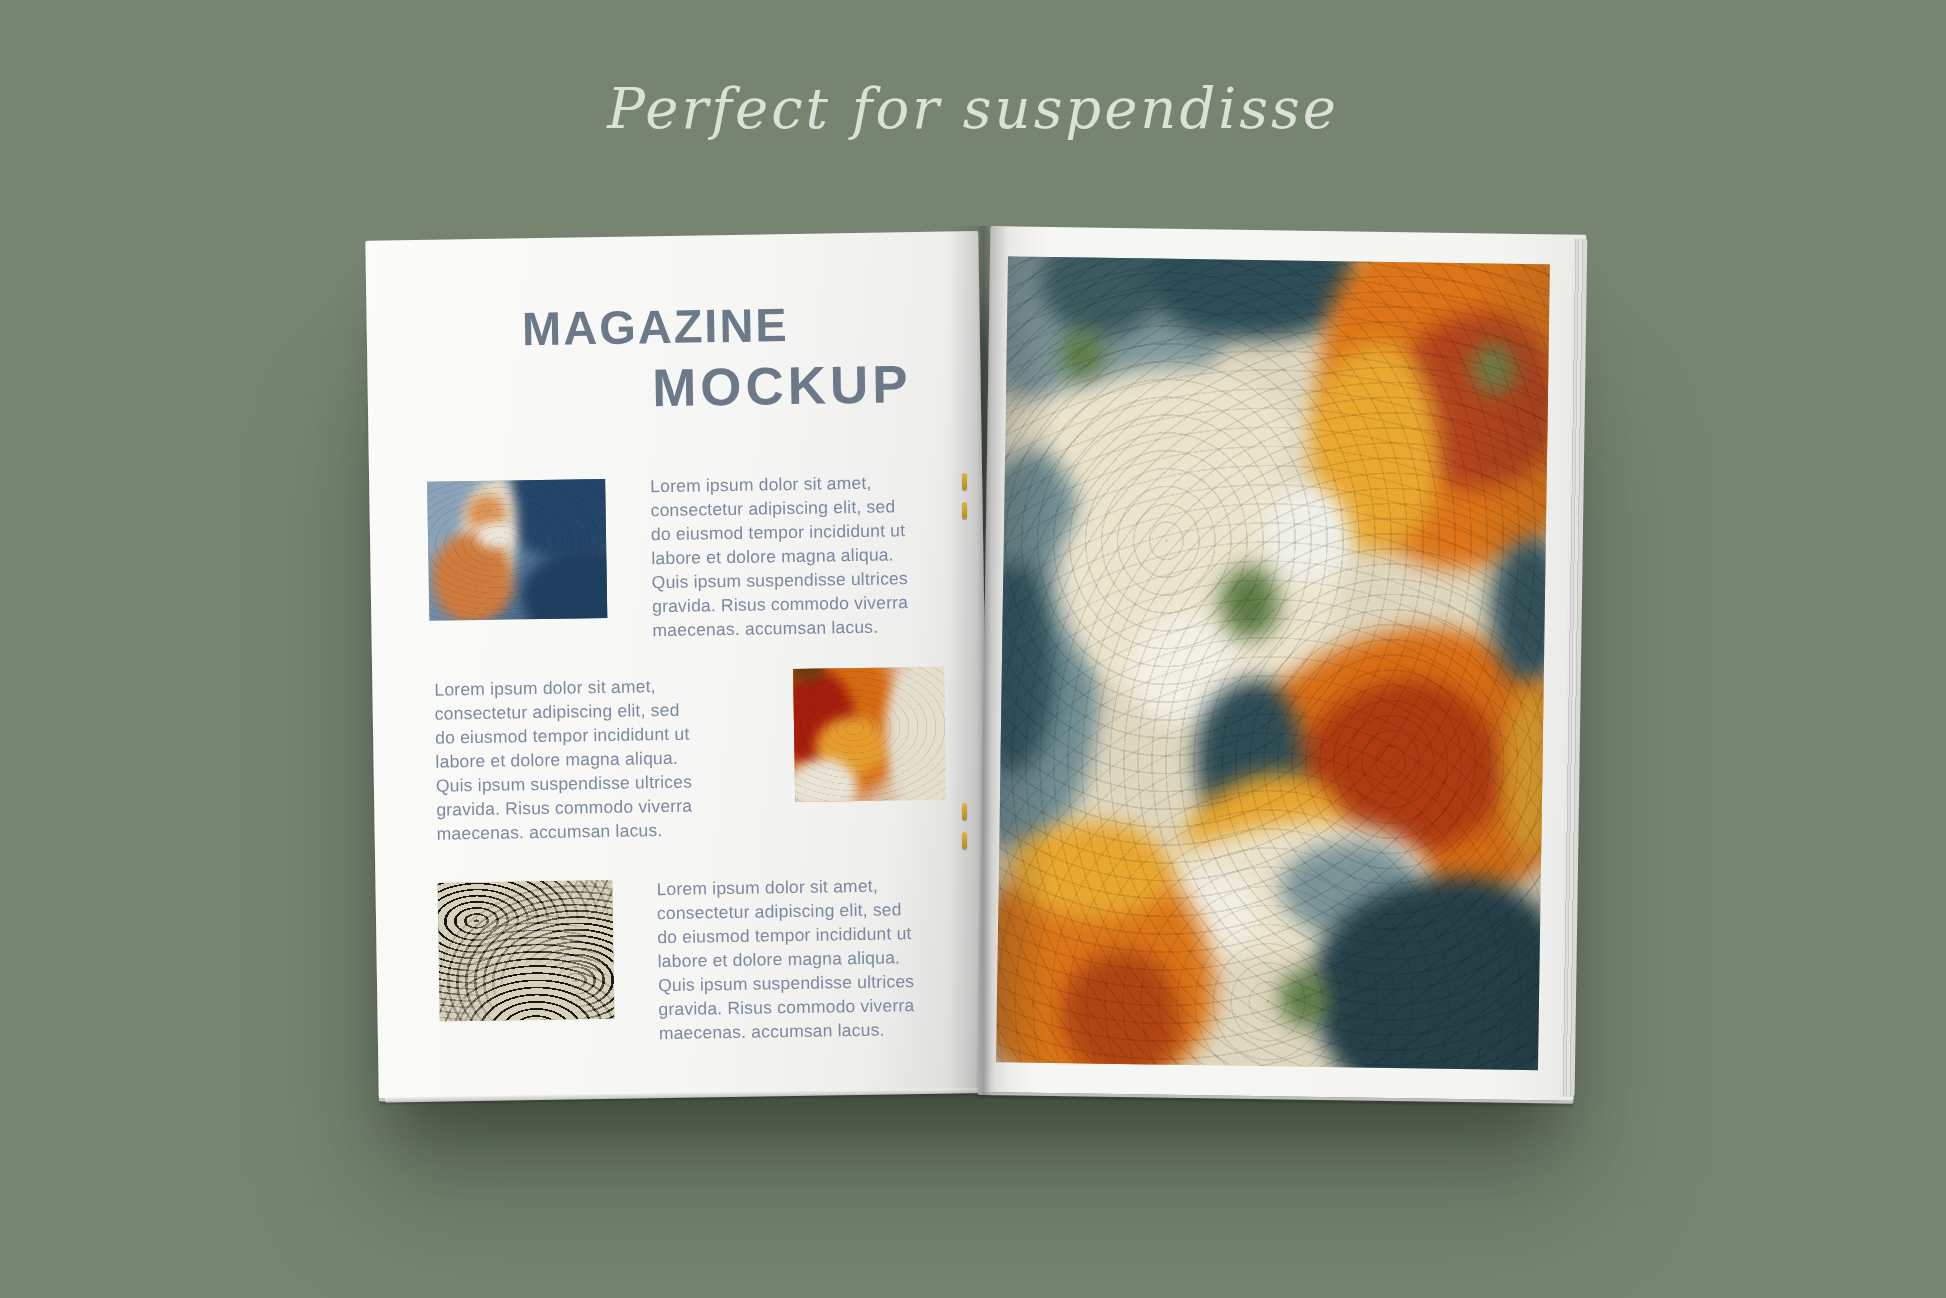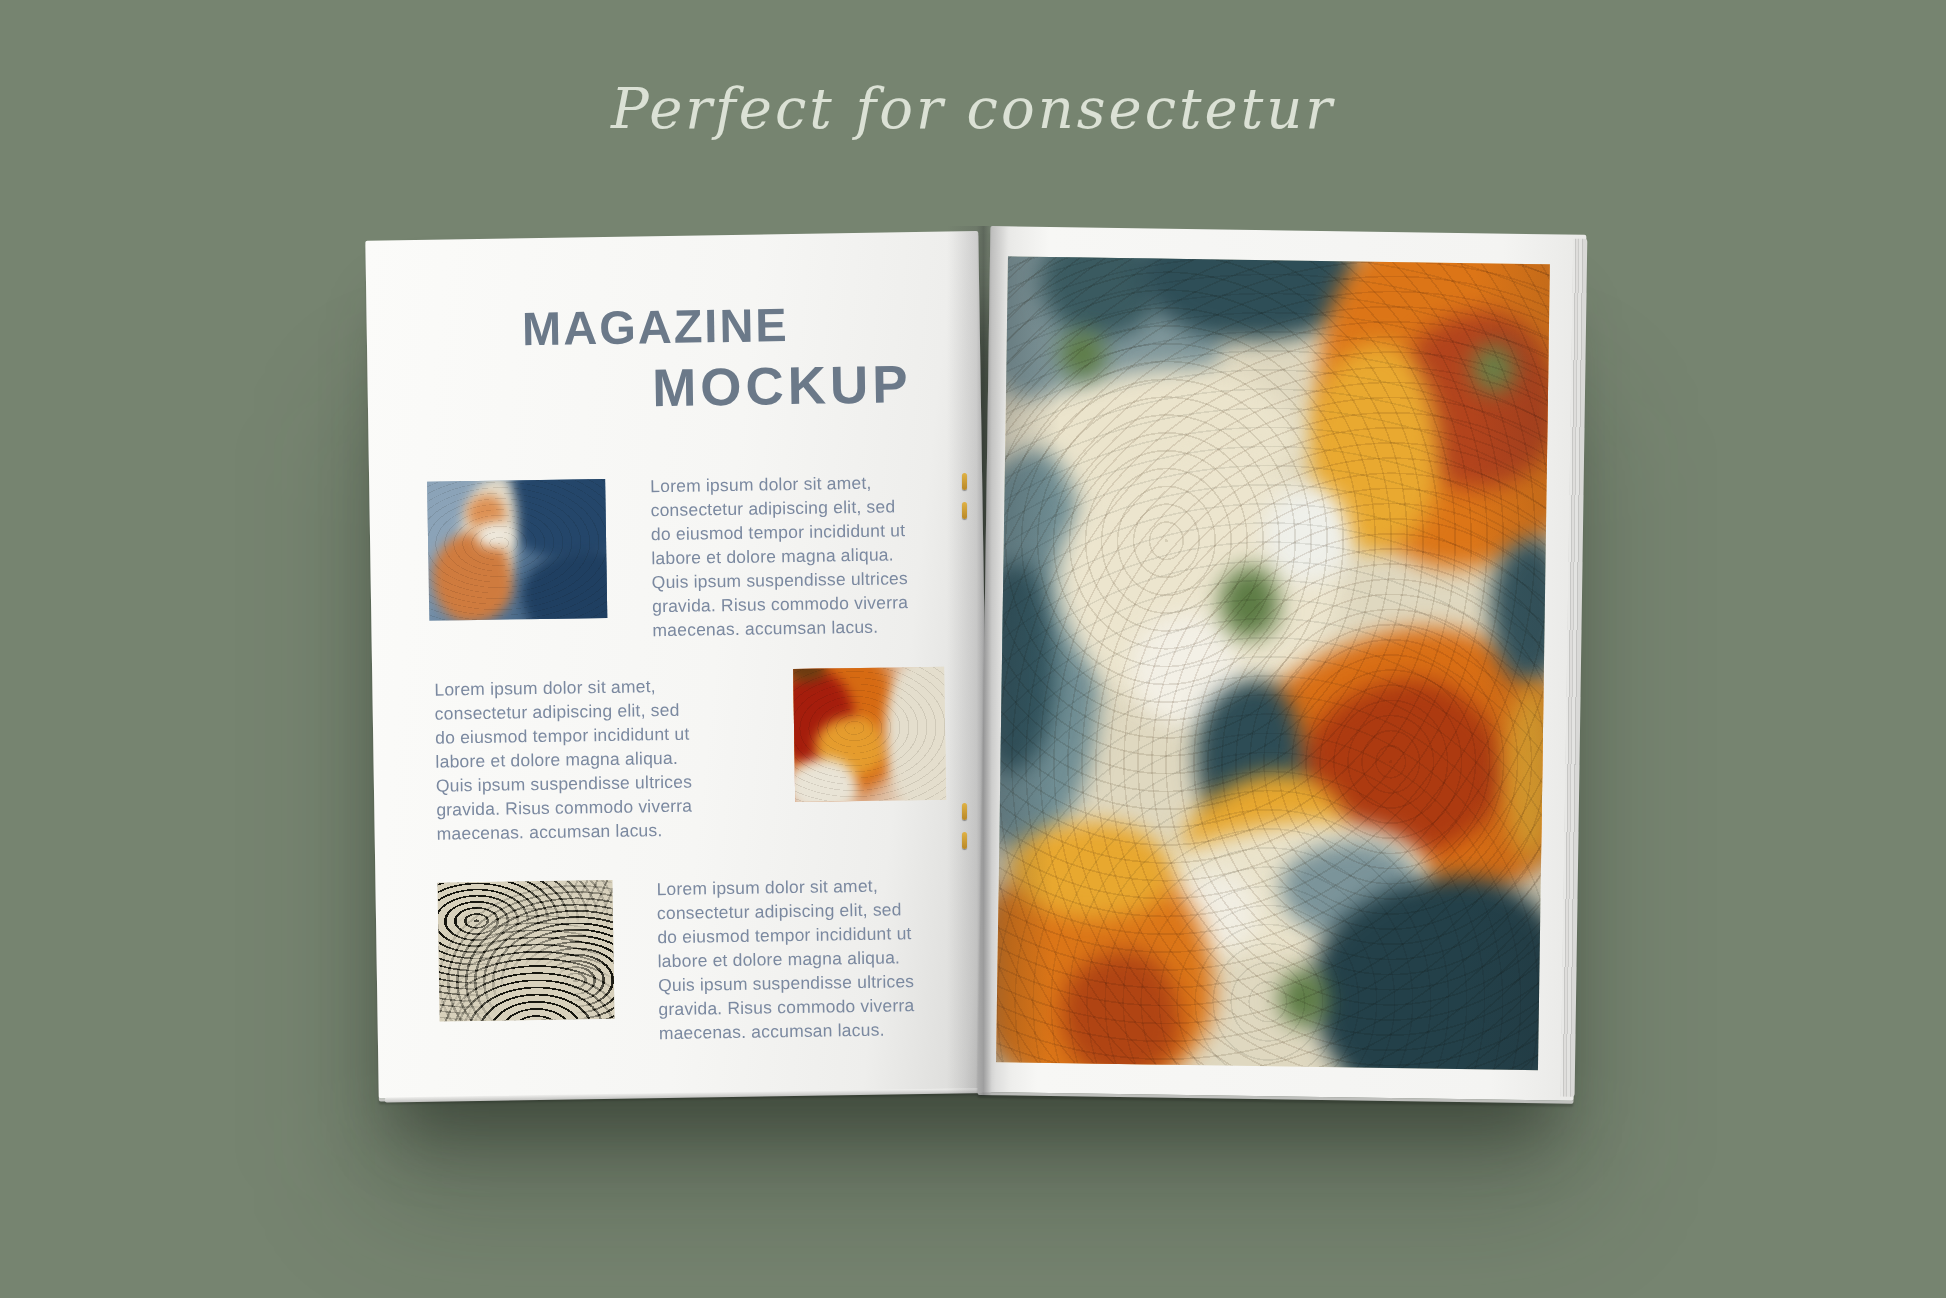--- a/index.html
+++ b/index.html
@@ -155,21 +155,21 @@
       repeating-radial-gradient(ellipse 55% 40% at 72% 62%,rgba(92,62,36,.13) 0 1.5px,transparent 1.5px 14px),
       repeating-radial-gradient(ellipse 70% 50% at 50% 92%,rgba(60,60,50,.10) 0 1.5px,transparent 1.5px 18px);}
   .art-shade{position:absolute;inset:0;
     background:linear-gradient(90deg,rgba(28,34,40,.22) 0%,rgba(0,0,0,0) 10%,rgba(0,0,0,0) 86%,rgba(28,34,40,.12) 100%);}
 </style>
 </head>
 <body>
 
 <div class="stage">
 
-  <div class="caption">Perfect for consectetur</div>
+  <div class="caption">Perfect for suspendisse</div>
 
   <div class="spread">
     <div class="spread-shadow2"></div>
     <div class="spread-shadow"></div>
 
     <div class="page page-left">
       <div class="h-magazine">MAGAZINE</div>
       <div class="h-mockup">MOCKUP</div>
 
       <div class="thumb t1">

